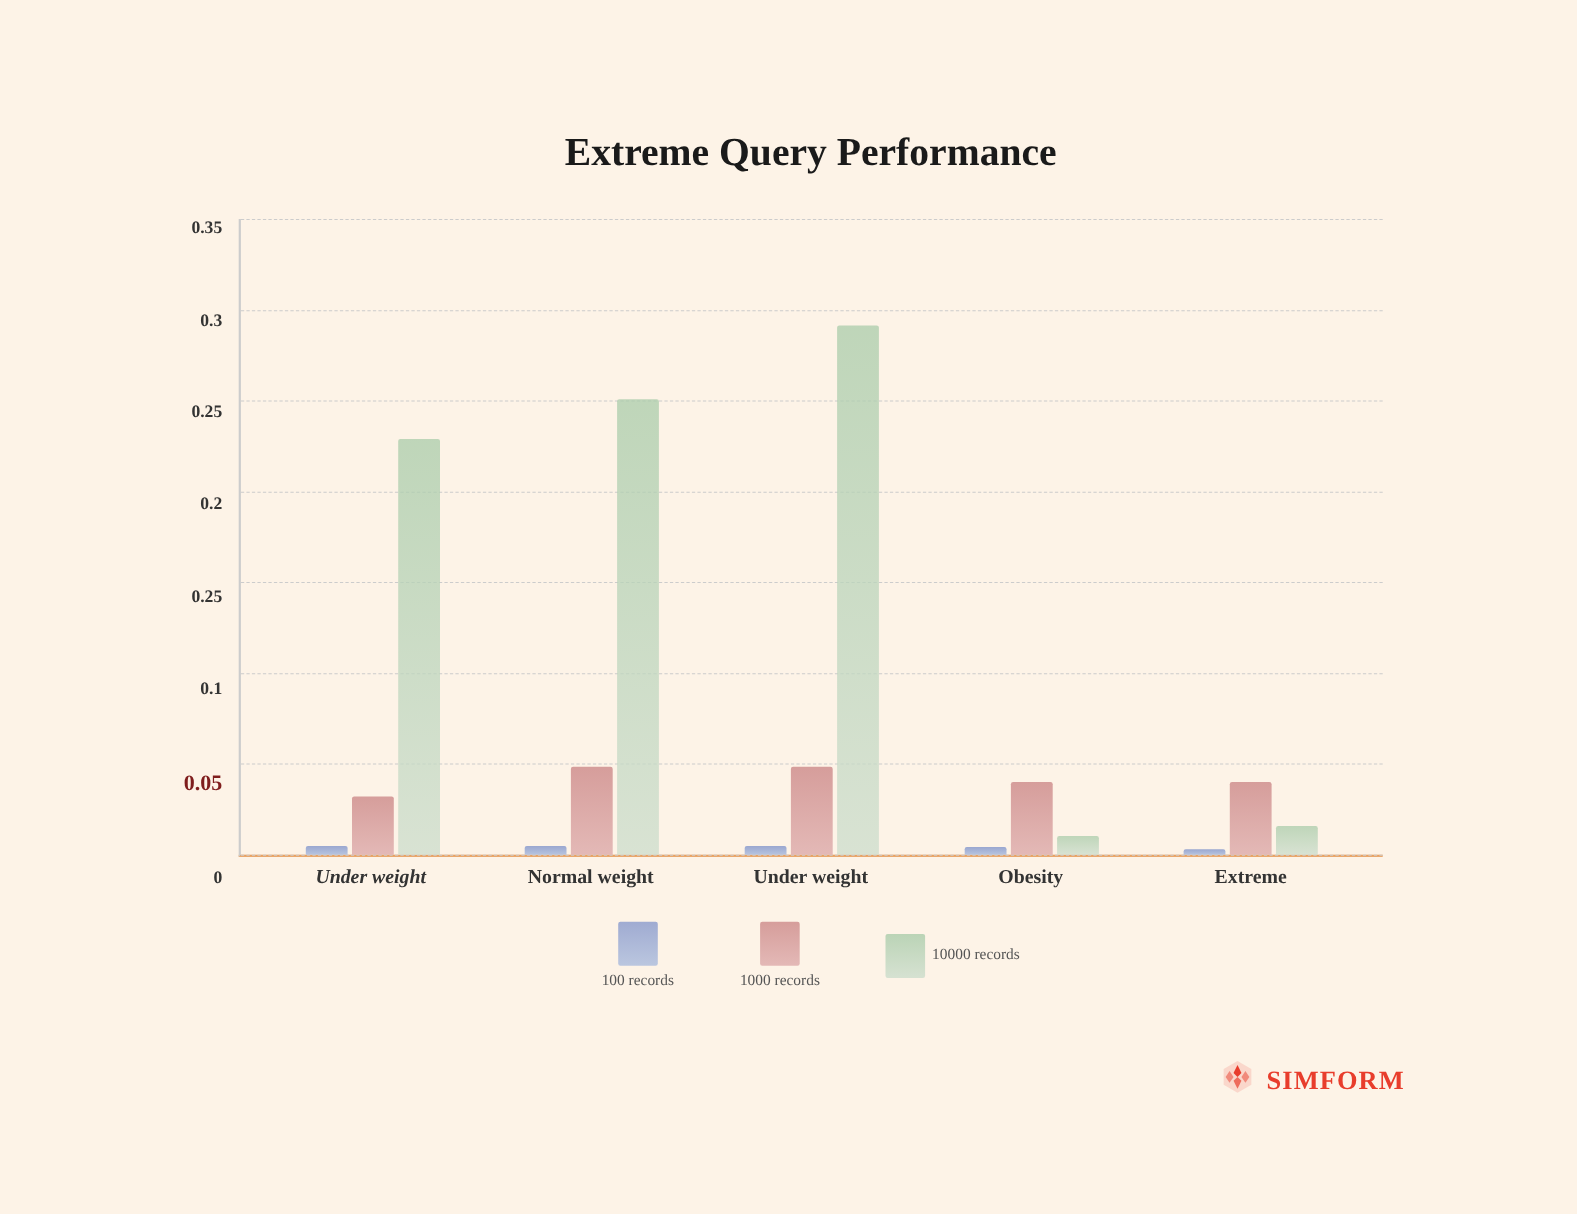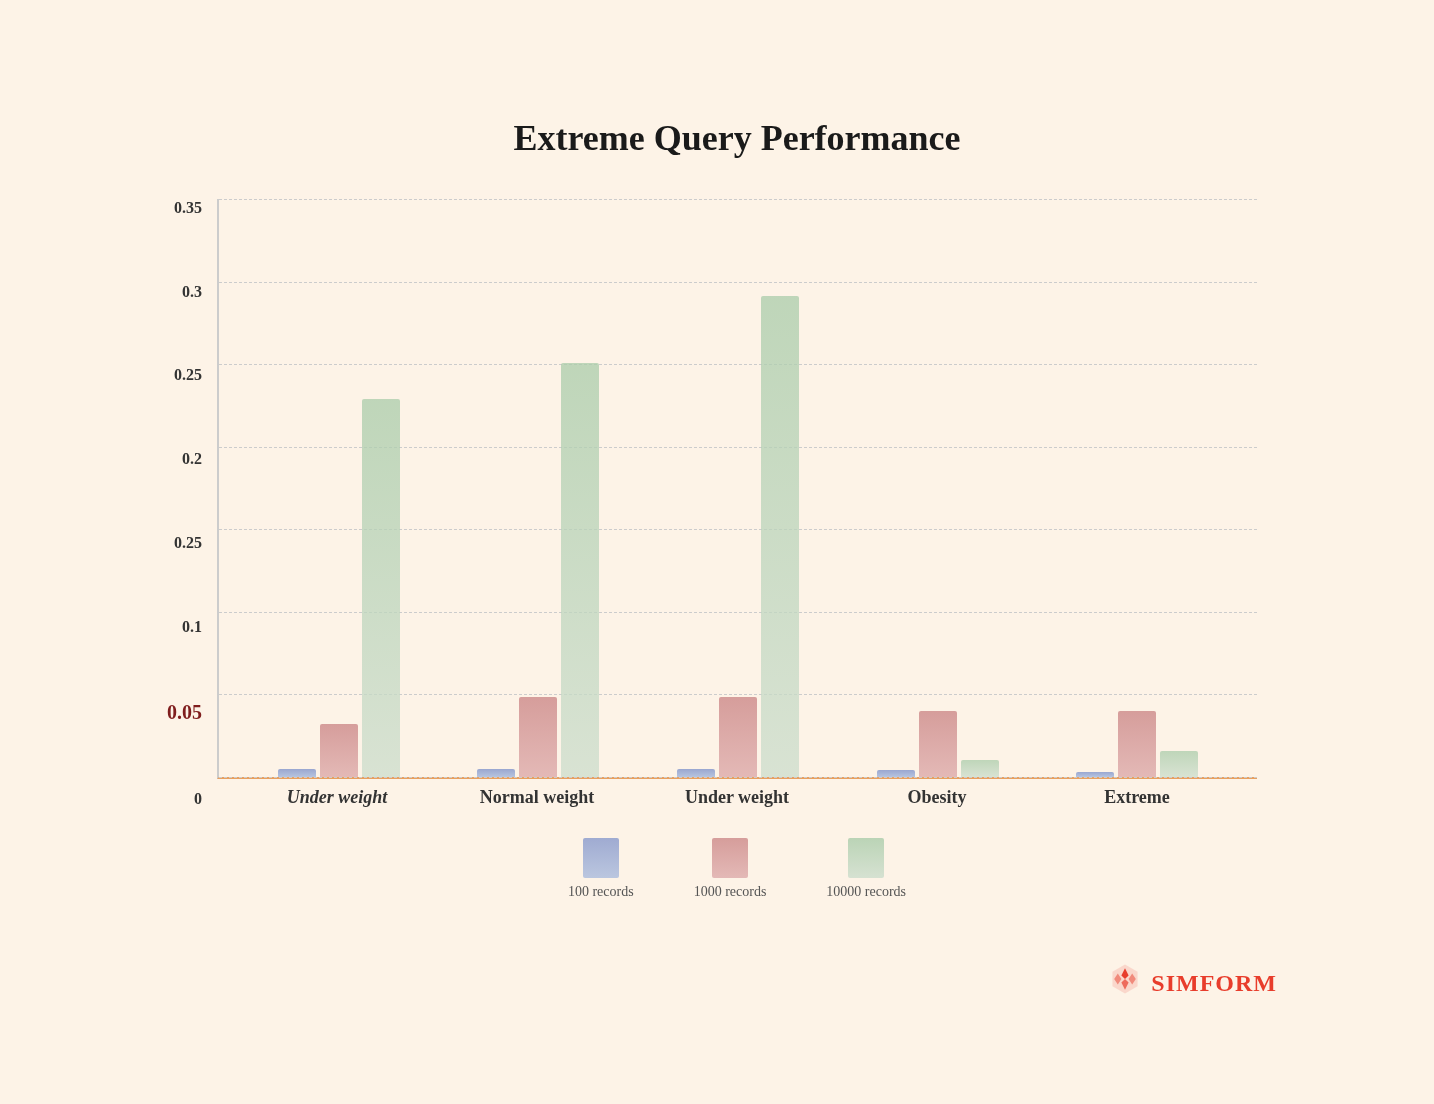--- a/index.html
+++ b/index.html
@@ -189,21 +189,21 @@
 
   <div class="legend-area" id="legendArea">
       <div style="display: flex; flex-direction: column; align-items: center; gap: 6px;">
         <div style="width: 36px; height: 40px; border-radius: 2px; opacity: 0.8; background: linear-gradient(rgb(136, 153, 204), rgb(170, 187, 221));"></div>
         <div style="font-size: 14px; color: rgb(85, 85, 85); text-align: center;">100 records</div>
       </div>
       <div style="display: flex; flex-direction: column; align-items: center; gap: 6px;">
         <div style="width: 36px; height: 40px; border-radius: 2px; opacity: 0.8; background: linear-gradient(rgb(204, 136, 136), rgb(221, 170, 170));"></div>
         <div style="font-size: 14px; color: rgb(85, 85, 85); text-align: center;">1000 records</div>
       </div>
-      <div style="display: flex; flex-direction: column; align-items: center; gap: 6px;">
+      <div style="display: flex; flex-direction: row; align-items: center; gap: 6px;">
         <div style="width: 36px; height: 40px; border-radius: 2px; opacity: 0.8; background: linear-gradient(rgb(170, 204, 170), rgb(204, 221, 204));"></div>
         <div style="font-size: 14px; color: rgb(85, 85, 85); text-align: center;">10000 records</div>
       </div>
     </div>
 
   <div class="simform-logo">
     <svg class="simform-icon" viewBox="0 0 40 40" fill="none" xmlns="http://www.w3.org/2000/svg">
       <path d="M20 4 L34 12 L34 28 L20 36 L6 28 L6 12 Z" fill="#e83d2c" opacity="0.15"></path>
       <path d="M20 8 L16 16 L20 20 L24 16 Z" fill="#e83d2c"></path>
       <path d="M20 20 L16 24 L20 32 L24 24 Z" fill="#e83d2c" opacity="0.7"></path>

